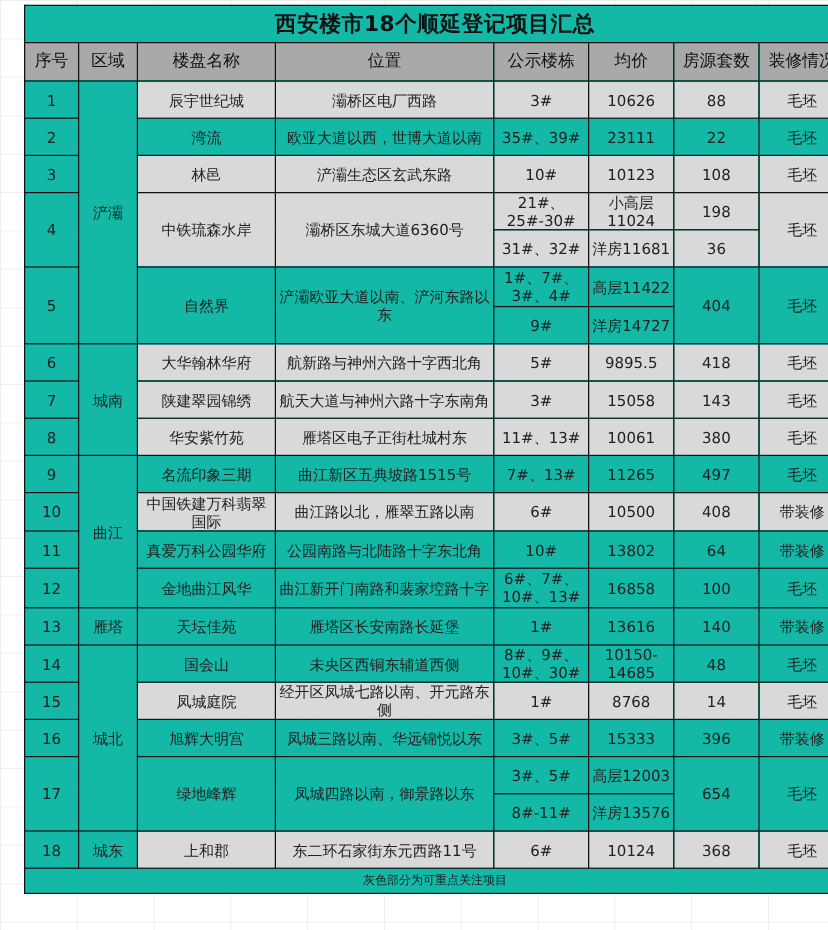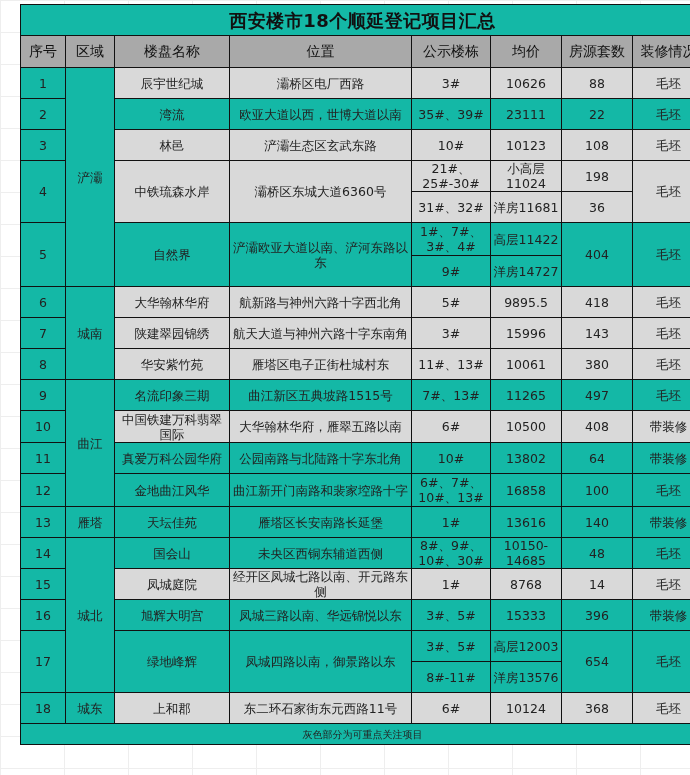--- a/index.html
+++ b/index.html
@@ -171,21 +171,21 @@
     <td class="gray">9895.5</td>
     <td class="gray">418</td>
     <td class="gray">毛坯</td>
   </tr>
 
   <tr>
     <td class="h32">7</td>
     <td class="gray">陕建翠园锦绣</td>
     <td class="gray">航天大道与神州六路十字东南角</td>
     <td class="gray">3#</td>
-    <td class="gray">15996</td>
+    <td class="gray">15058</td>
     <td class="gray">143</td>
     <td class="gray">毛坯</td>
   </tr>
 
   <tr>
     <td class="h32">8</td>
     <td class="gray">华安紫竹苑</td>
     <td class="gray">雁塔区电子正街杜城村东</td>
     <td class="gray">11#、13#</td>
     <td class="gray">10061</td>
@@ -200,21 +200,21 @@
     <td>曲江新区五典坡路1515号</td>
     <td>7#、13#</td>
     <td>11265</td>
     <td>497</td>
     <td>毛坯</td>
   </tr>
 
   <tr>
     <td class="h33">10</td>
     <td class="gray">中国铁建万科翡翠国际</td>
-    <td class="gray">大华翰林华府，雁翠五路以南</td>
+    <td class="gray">曲江路以北，雁翠五路以南</td>
     <td class="gray">6#</td>
     <td class="gray">10500</td>
     <td class="gray">408</td>
     <td class="gray">带装修</td>
   </tr>
 
   <tr>
     <td class="h32">11</td>
     <td>真爱万科公园华府</td>
     <td>公园南路与北陆路十字东北角</td>

